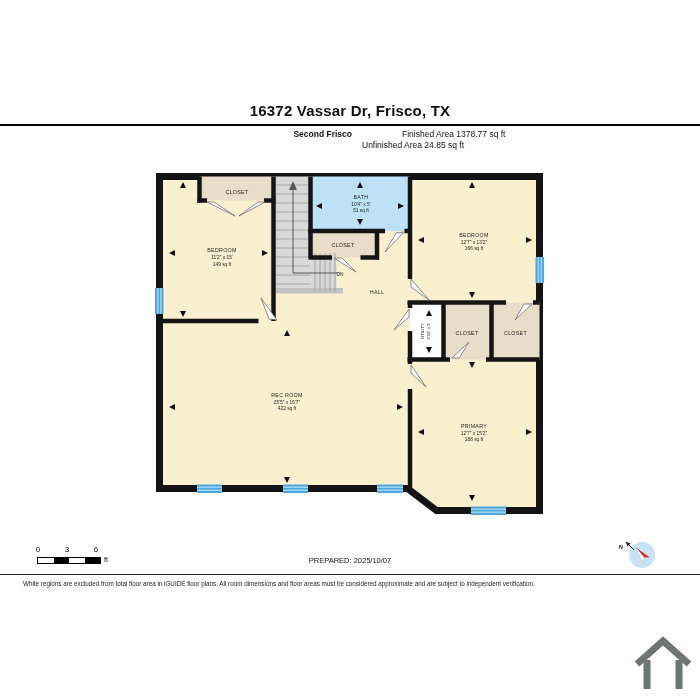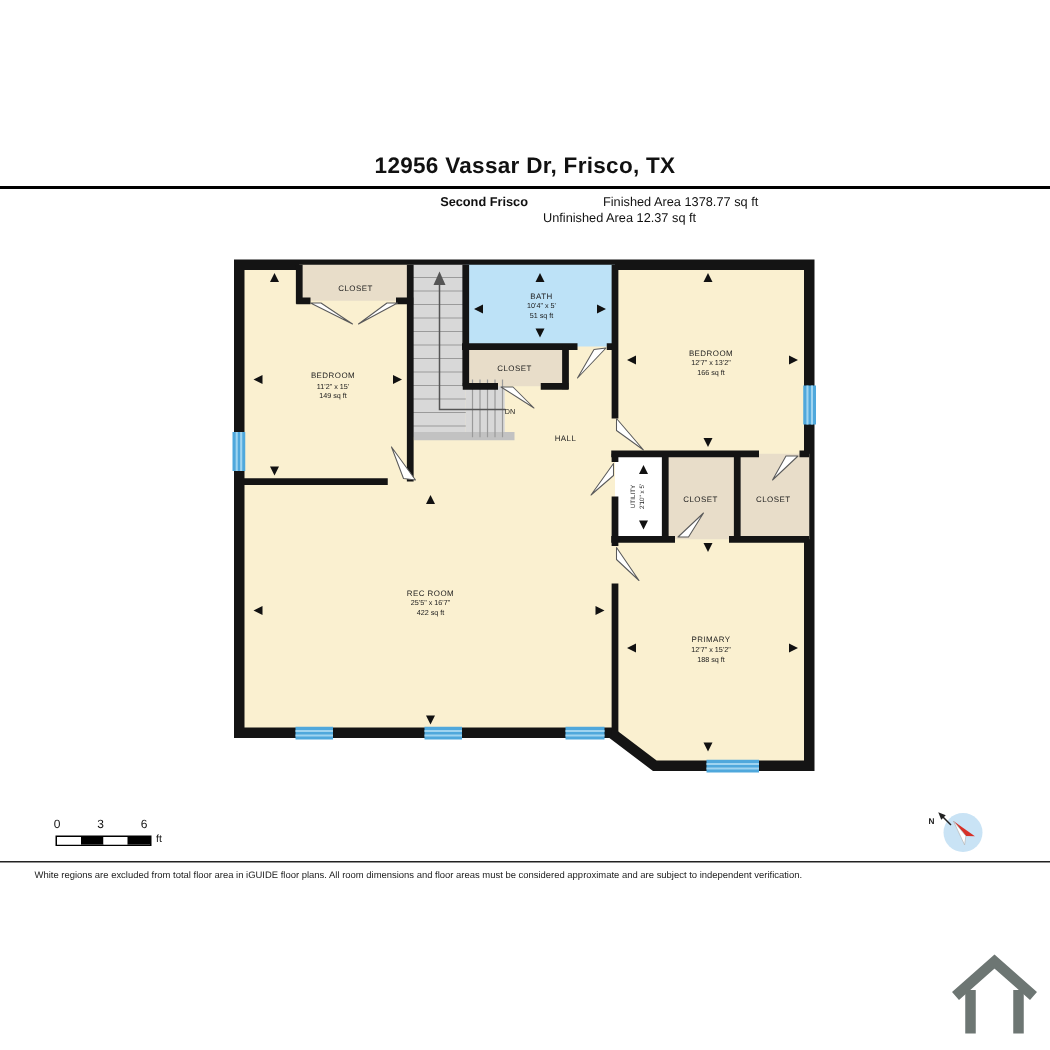--- a/index.html
+++ b/index.html
@@ -32,25 +32,25 @@
   .door{fill:#ffffff;stroke:#5a5a5a;stroke-width:.7;stroke-linejoin:round;}
   .dimarrow{fill:#111;}
   .uparrow{stroke:#555;stroke-width:1;fill:none;}
   .nmark{font-size:5.5px;font-weight:bold;}
 </style>
 </head>
 <body>
 
 <div class="page">
 
-  <div class="abs title">12956 Vassar Dr, Frisco, TX</div>
+  <div class="abs title">16372 Vassar Dr, Frisco, TX</div>
   <div class="abs rule1"></div>
   <div class="abs floor-label">Second Frisco</div>
   <div class="abs area-line1">Finished Area 1378.77 sq ft</div>
-  <div class="abs area-line2">Unfinished Area 12.37 sq ft</div>
+  <div class="abs area-line2">Unfinished Area 24.85 sq ft</div>
 
   <svg width="700" height="700" viewBox="0 0 700 700">
 
     <path class="wall-out" d="M159.5,176.5 H539.5 V510.5 H436.5 L407.5,488.5 H159.5 Z" fill="#FAF0D0" stroke="#141414"></path>
 
     <rect x="199.5" y="176.5" width="74" height="24" fill="#E8DDC9"></rect>
     <rect x="273.5" y="176.5" width="37" height="115" fill="#D8D8D8"></rect>
     <rect x="310.5" y="253" width="26" height="38.5" fill="#D8D8D8"></rect>
     <rect x="276" y="288" width="67" height="5.5" fill="#C2C2C2"></rect>
     <rect x="310.5" y="176.5" width="99.5" height="54.5" fill="#BDE2F7"></rect>
@@ -211,16 +211,17 @@
   <div class="abs scale-num" style="top:545px;left:61px;">3</div>
   <div class="abs scale-num" style="top:545px;left:90px;">6</div>
   <div class="abs scale-bar">
     <div class="scale-seg seg-w"></div>
     <div class="scale-seg seg-b"></div>
     <div class="scale-seg seg-w"></div>
     <div class="scale-seg seg-b"></div>
   </div>
   <div class="abs scale-unit">ft</div>
 
+  <div class="abs prepared">PREPARED: 2025/10/07</div>
   <div class="abs rule2"></div>
   <div class="abs disclaimer">White regions are excluded from total floor area in iGUIDE floor plans. All room dimensions and floor areas must be considered approximate and are subject to independent verification.</div>
 
 </div>
 
 </body></html>

